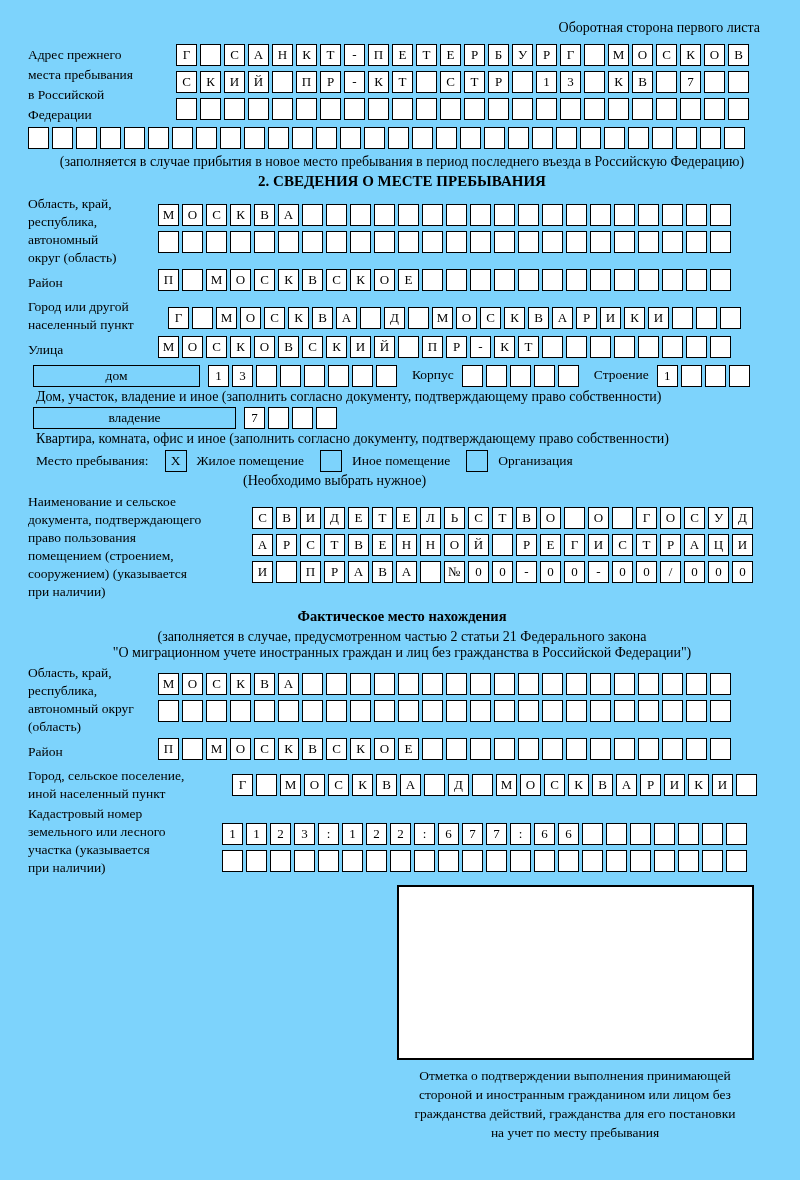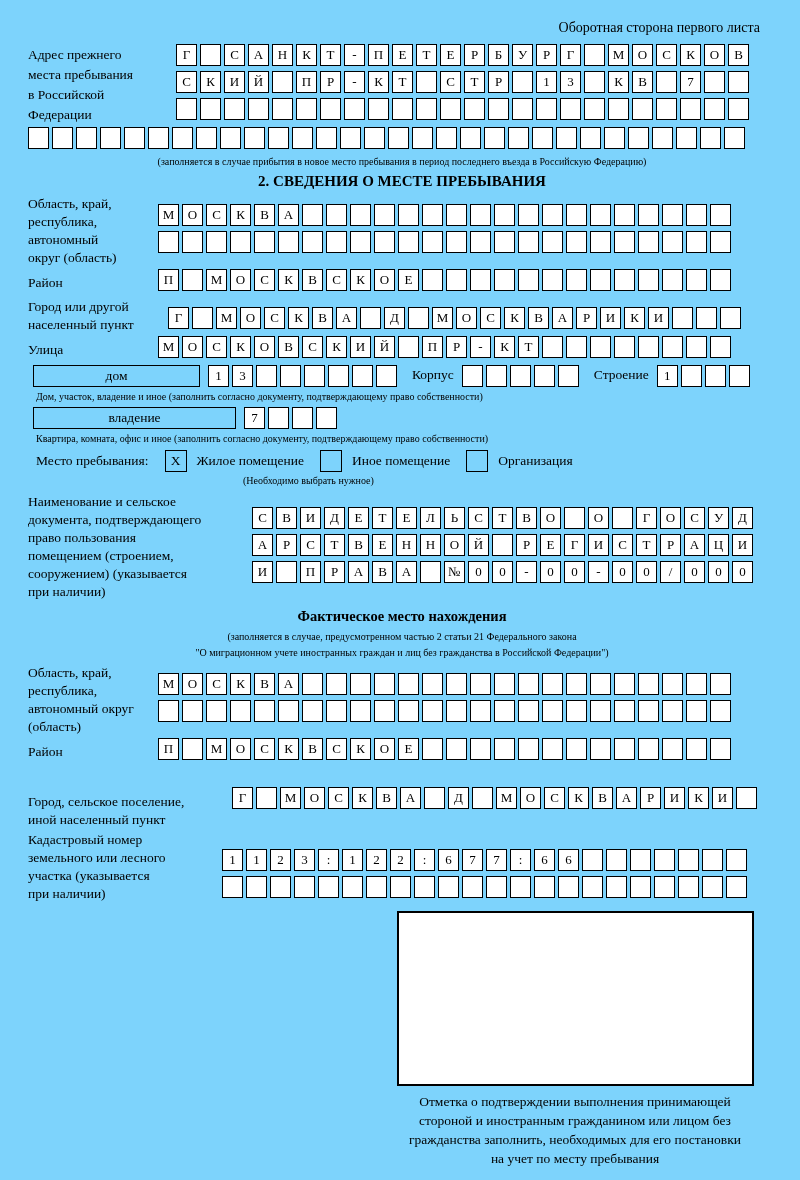--- a/index.html
+++ b/index.html
@@ -10,31 +10,31 @@
     padding:20px 24px 0 28px;
   }
   .header-note{text-align:right;padding-right:16px;font-size:14px;margin-bottom:8px;}
   .fblock{display:flex;align-items:center;margin-bottom:2px;}
   .label{flex:none;line-height:18px;}
   .lh20{line-height:20px;}
   .lw130{width:130px;}
   .lw140{width:140px;}
   .lw148{width:148px;}
   .lw194{width:194px;}
-  .lw204{width:204px;margin-top:26px;}
+  .lw204{width:204px;}
   .lw224{width:224px;}
   .rowstack{flex:1;}
   .cellrow{display:flex;margin-bottom:5px;}
   .cell{
     flex:none;width:21px;height:22px;box-sizing:border-box;border:1.6px solid #000;
     margin-right:3px;display:flex;align-items:center;justify-content:center;
     font-size:13px;background:#fff;
   }
   .inline{margin-bottom:0;}
-  .note{font-size:10px;line-height:16px;margin:0 0 2px 8px;}
+  .note{font-size:14px;line-height:16px;margin:0 0 2px 8px;}
   .center{text-align:center;margin:2px 0 3px 0;}
   .h-title{font-weight:bold;text-align:center;font-size:15px;margin:3px 0 5px 0;}
   .h-title2{font-weight:bold;text-align:center;font-size:14.5px;margin:7px 0 4px 0;}
   .houseline{display:flex;align-items:flex-start;margin:1px 0 2px 5px;}
   .bigbox{
     flex:none;box-sizing:border-box;border:1.6px solid #000;height:22px;
     display:flex;align-items:center;justify-content:center;margin-right:8px;font-size:13.5px;
   }
   .w167{width:167px;}
   .w203{width:203px;}
@@ -662,18 +662,18 @@
           <span class="cell"></span>
         </div>
     </div>
   </div>
 
   <div class="stampwrap">
     <div class="stampbox"></div>
     <div class="caption">
         <div>Отметка о подтверждении выполнения принимающей</div>
         <div>стороной и иностранным гражданином или лицом без</div>
-        <div>гражданства заполнить, необходимых для его постановки</div>
+        <div>гражданства действий, гражданства для его постановки</div>
         <div>на учет по месту пребывания</div>
       </div>
   </div>
 
 </div>
 
 </body></html>

